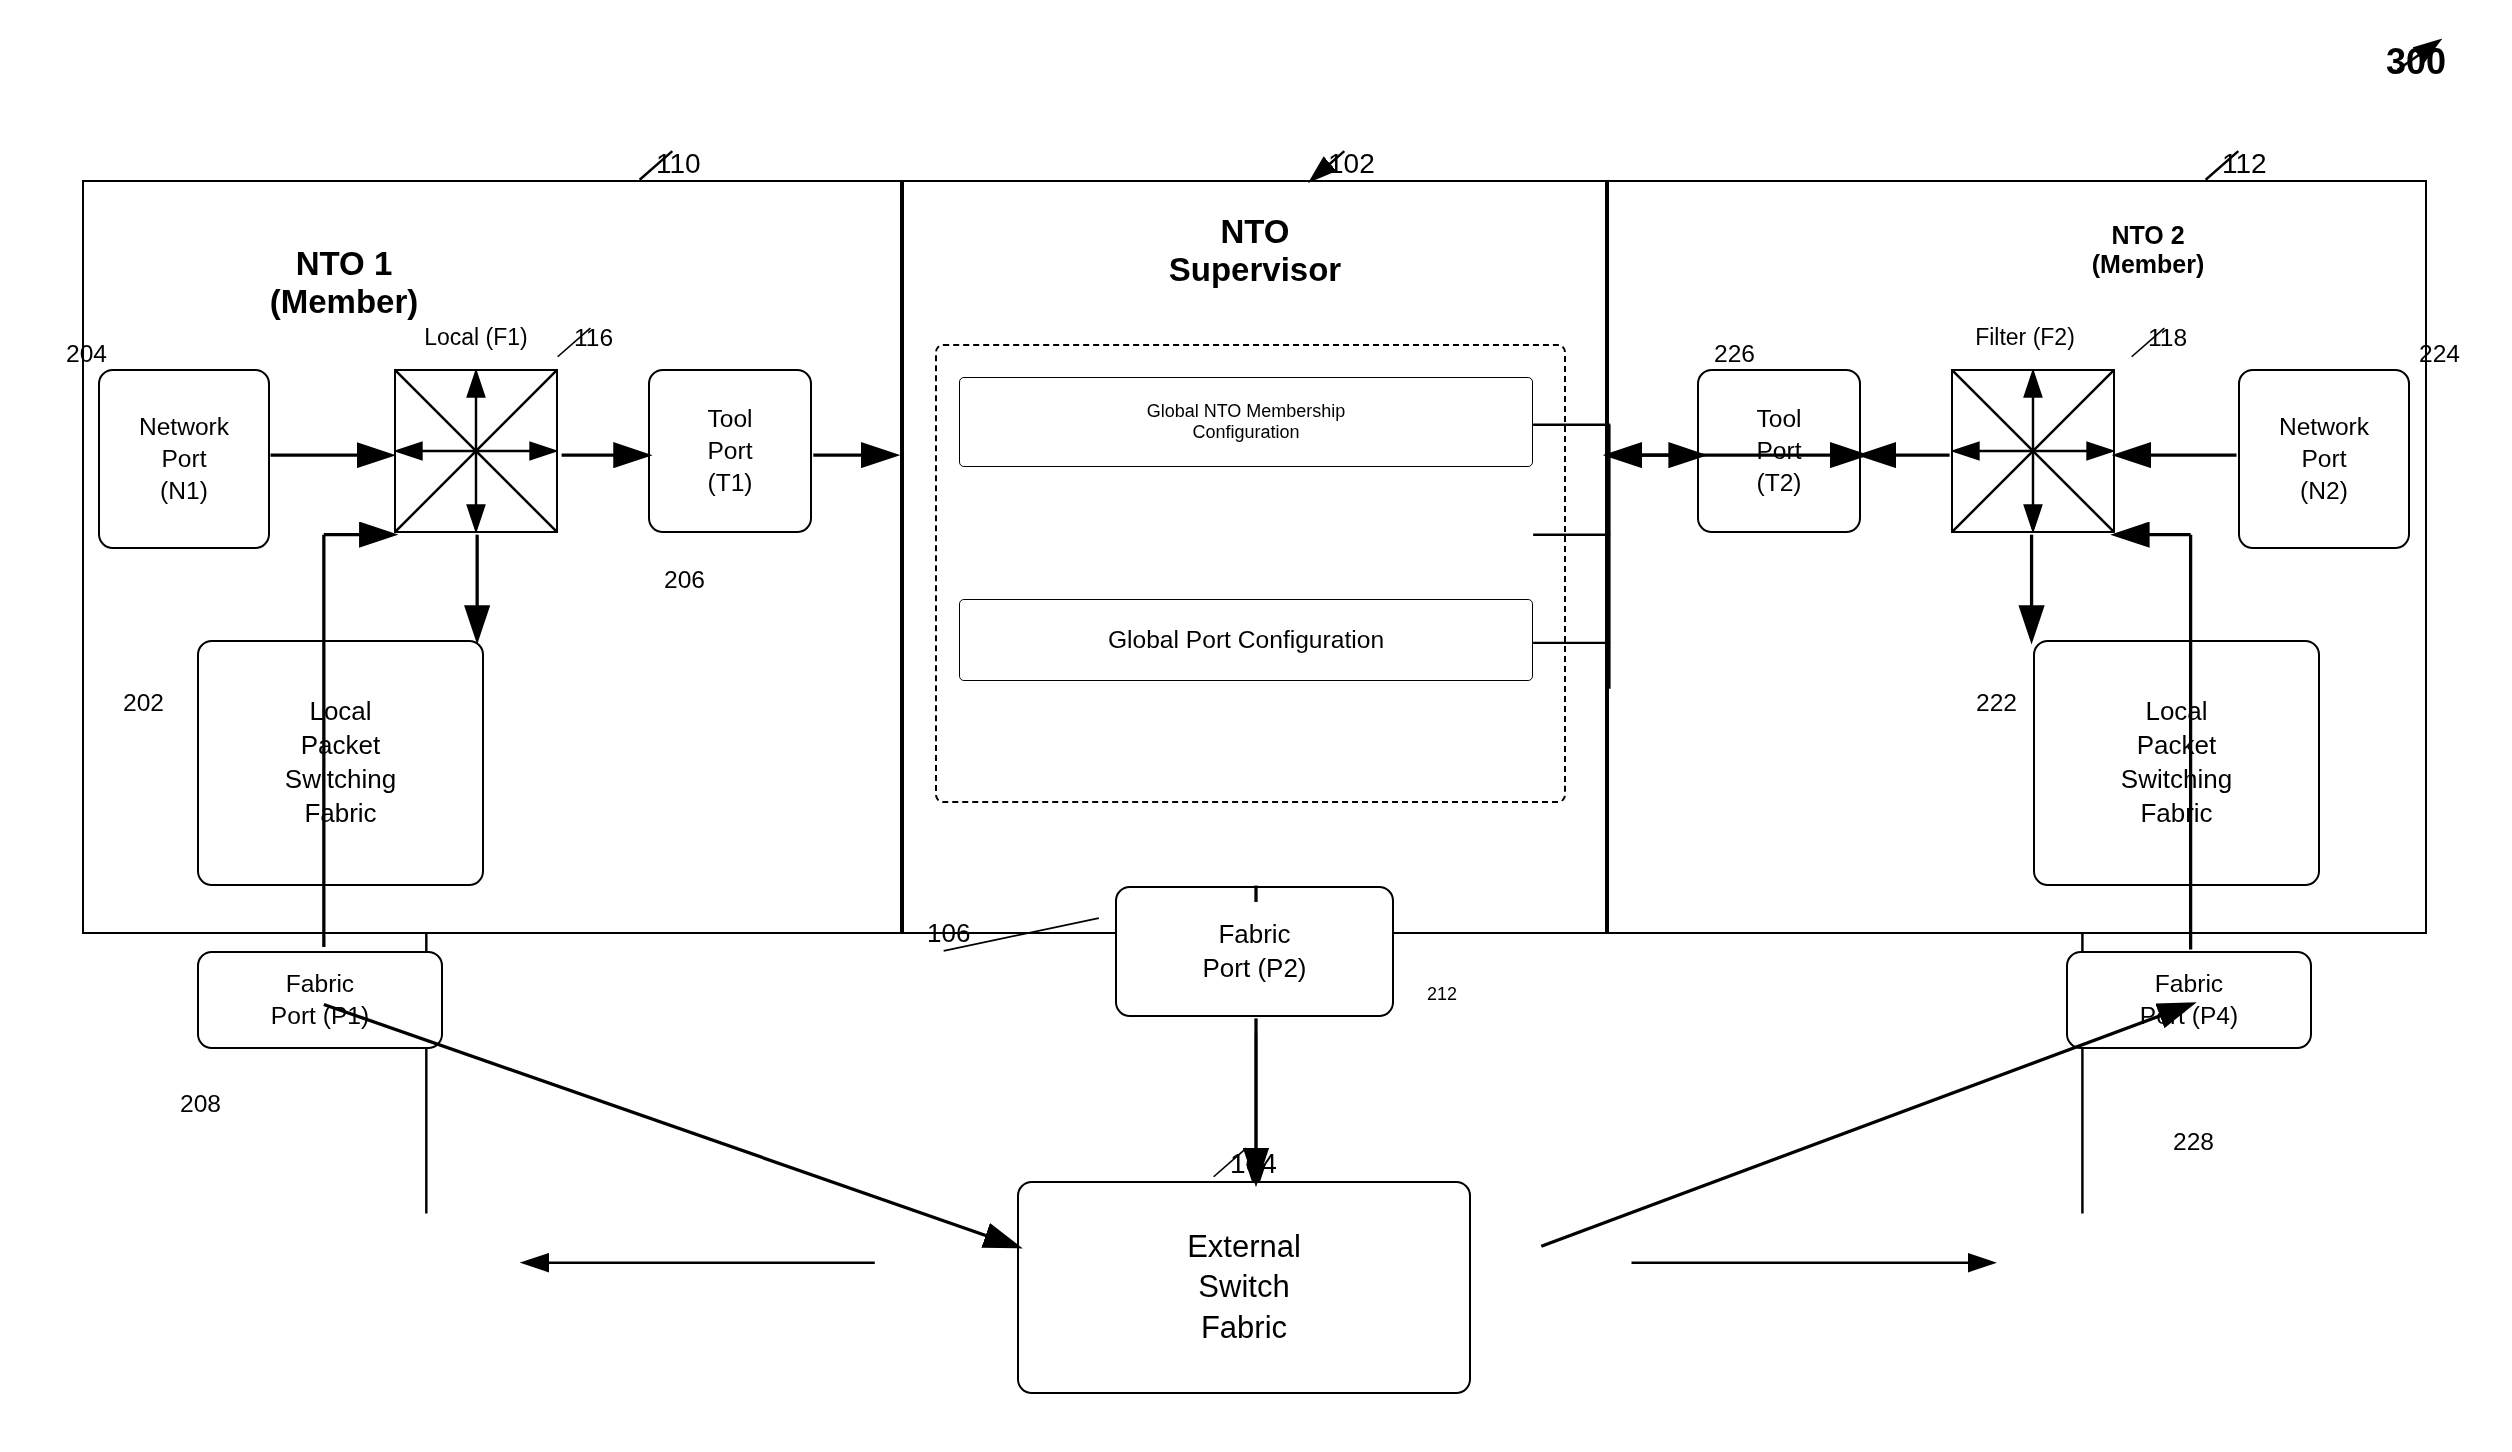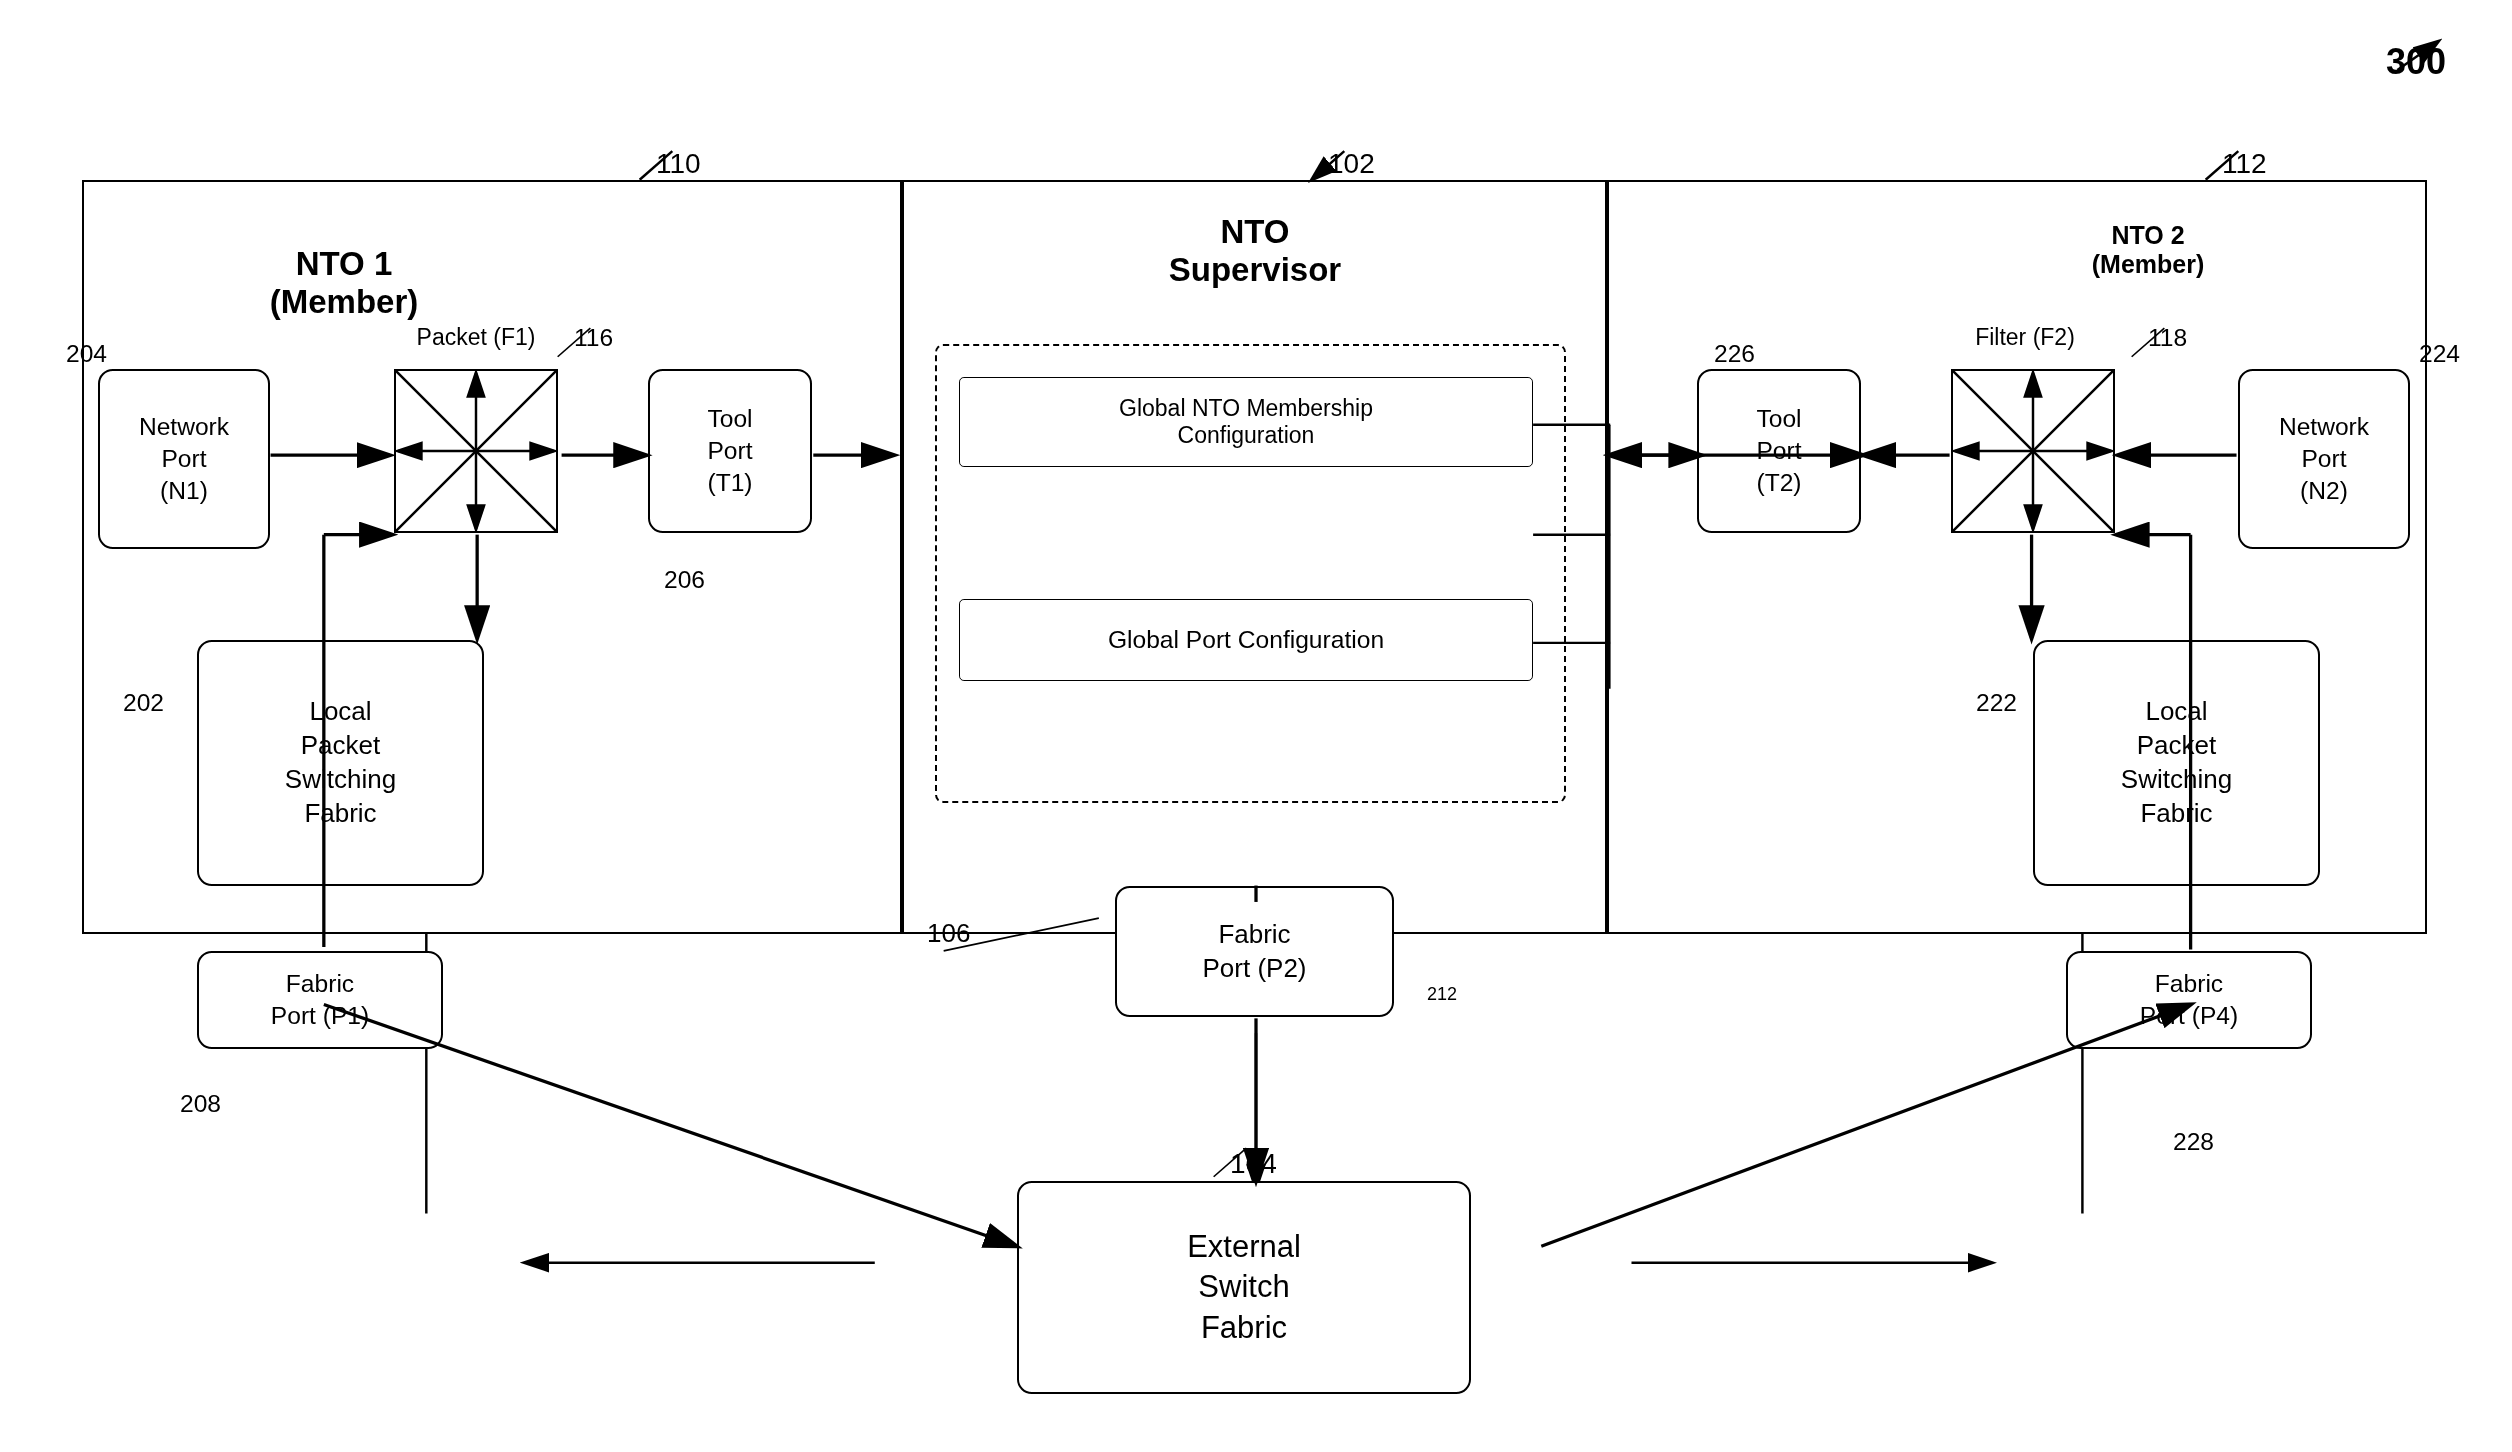--- a/index.html
+++ b/index.html
@@ -129,21 +129,21 @@
   <div class="label" style="left: 1328px; top: 148px; font-size: 28px; font-weight: normal;">102</div>
 
   <svg style="position:absolute; top:143px; left:1295px; width:66px; height:49px;" viewBox="0 0 80 60" width="66" height="49">
     <line x1="60" y1="10" x2="20" y2="45" stroke="#000" stroke-width="3" marker-end="url(#arr-end)"></line>
   </svg>
 
   <div class="box-dashed" style="position:absolute; left: 935px; top: 344px; width: 631px; height: 459px;">
   </div>
 
   <div class="inner-box" style="left: 959px; top: 377px; width: 574px; height: 90px;">
-    <span style="white-space: pre-line; font-size: 23px;">Global NTO Membership
+    <span style="white-space: pre-line; font-size: 18px;">Global NTO Membership
 Configuration</span>
   </div>
 
 
   <div class="inner-box" style="left: 959px; top: 599px; width: 574px; height: 82px;">
     <span style="font-size: 24.6px;">Global Port Configuration</span>
   </div>
 
   <div class="label label-normal" style="left: 1607px; top: 414px; font-size: 26px;">130</div>
   <div class="label label-normal" style="left: 1607px; top: 521px; font-size: 26px;">132</div>
@@ -179,21 +179,21 @@
     <span style="white-space: pre-line;">Network
 Port
 (N1)</span>
   </div>
   <div class="label label-normal" style="left: 66px; top: 340px; font-size: 24.6px;">204</div>
 
   <div class="box" style="left: 394px; top: 369px; width: 164px; height: 164px; font-size: 24.6px; position: absolute;">
     
   </div>
 
-  <div class="label label-normal" style="left: 402px; top: 324px; font-size: 23px; text-align: center; width: 148px;">Packet
+  <div class="label label-normal" style="left: 402px; top: 324px; font-size: 23px; text-align: center; width: 148px;">Local
 (F1)</div>
 
   <div class="label label-normal" style="left: 574px; top: 324px; font-size: 24.6px;">116</div>
   <svg style="position:absolute; top:320px; left:541px; width:66px; height:49px;" viewBox="0 0 80 60" width="66" height="49">
     <line x1="60" y1="10" x2="20" y2="45" stroke="#000" stroke-width="2"></line>
   </svg>
 
   <svg style="position:absolute; top:369px; left:394px; width:164px; height:164px;" viewBox="0 0 200 200" width="164" height="164">
 
     <line x1="0" y1="0" x2="200" y2="200" stroke="#000" stroke-width="3"></line>

